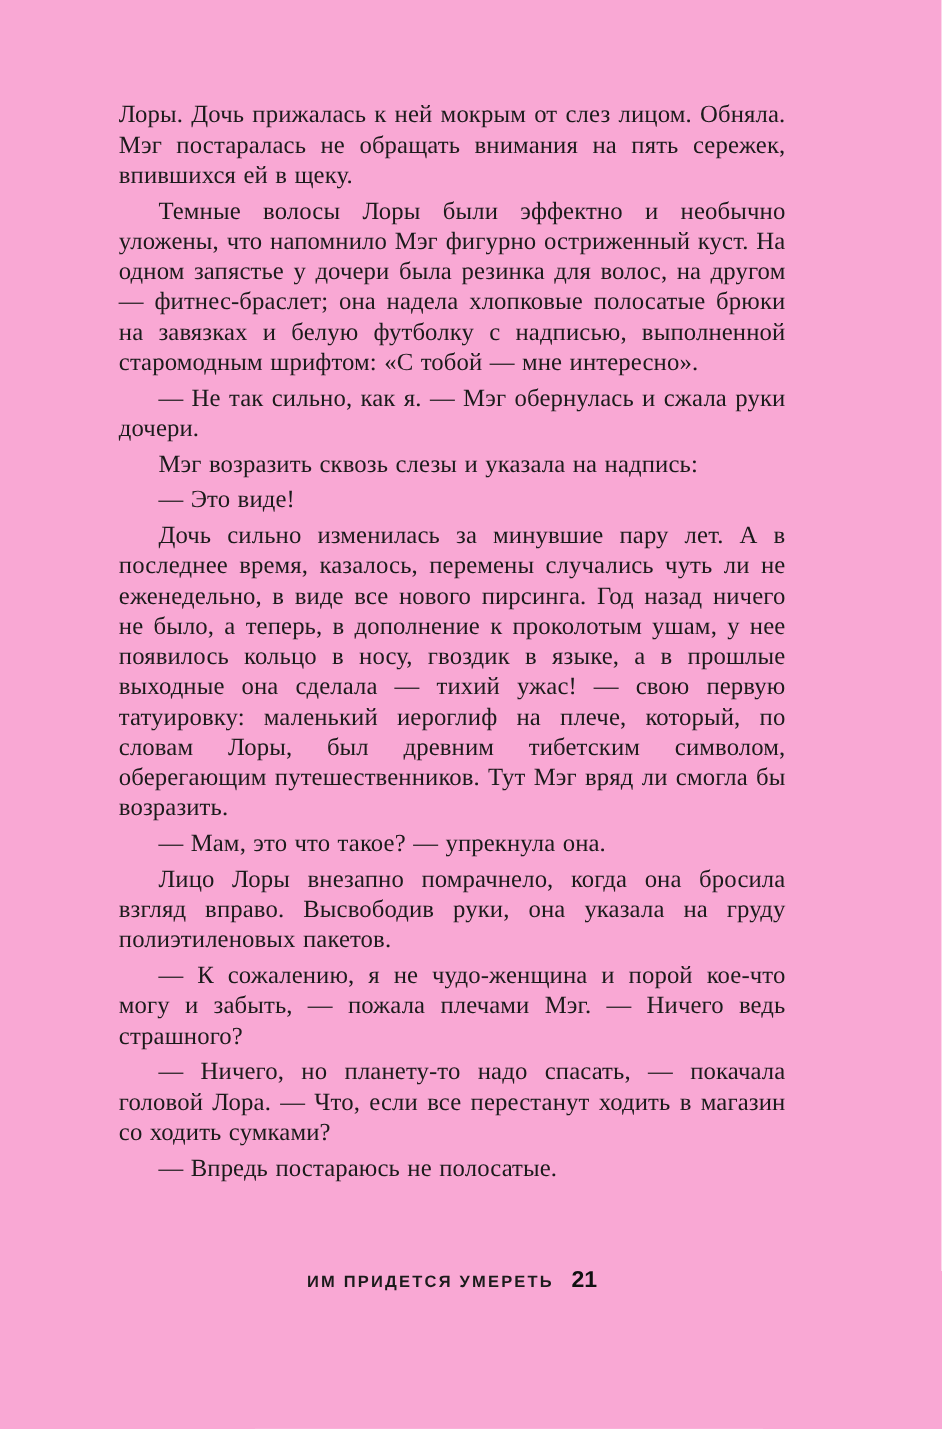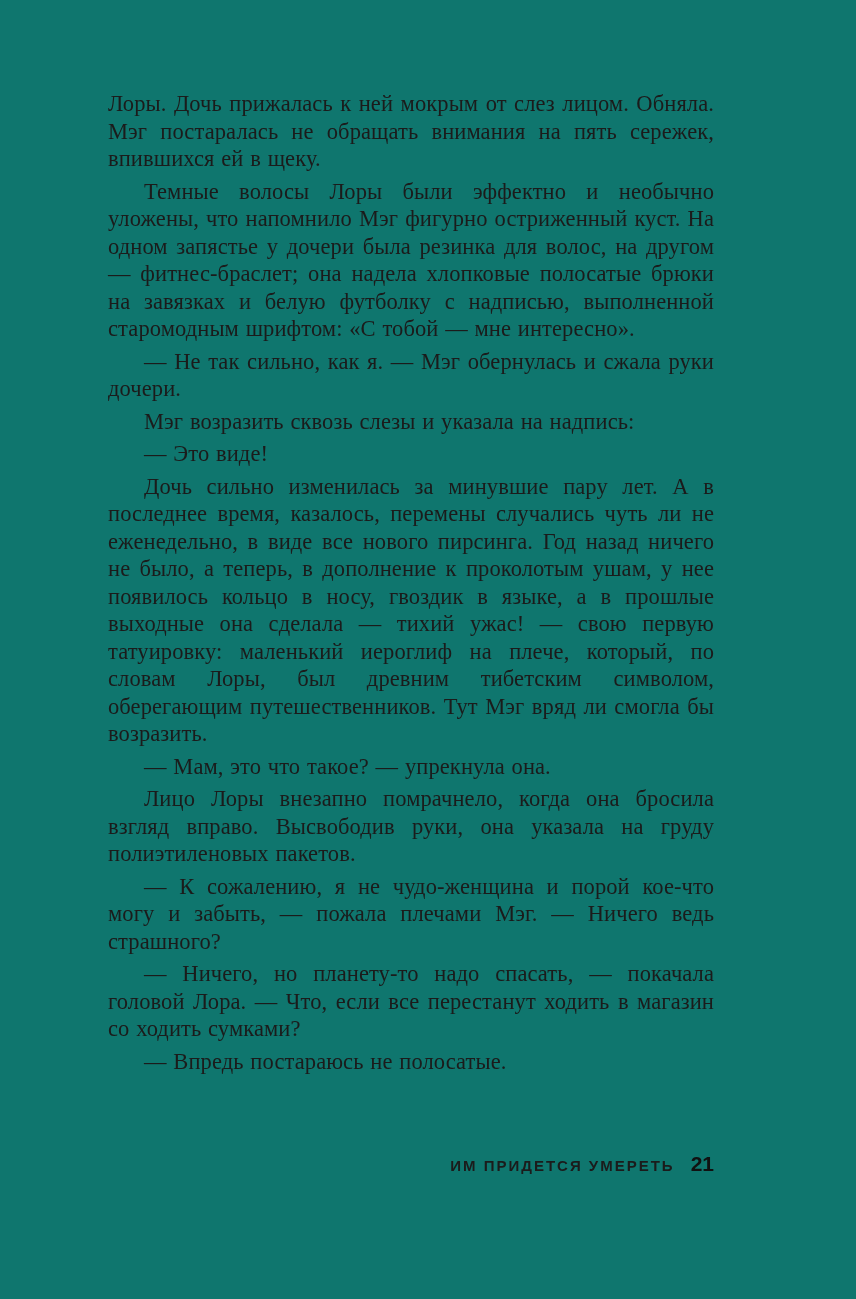--- a/index.html
+++ b/index.html
@@ -31,21 +31,21 @@
     word-spacing: 1px;
   }
   .text-block p.indent {
     text-indent: 36px;
   }
   .page-footer {
     position: absolute;
     left: 108px;
     top: 1152px;
     width: 606px;
-    text-align: right;
+    text-align: center;
     white-space: nowrap;
   }
   .running-title {
     font-family: "Liberation Sans", sans-serif;
     font-weight: bold;
     font-size: 15px;
     letter-spacing: 2px;
     color: #1b1b1b;
     vertical-align: baseline;
   }
@@ -54,21 +54,21 @@
     font-weight: bold;
     font-size: 21px;
     color: #111111;
     margin-left: 16px;
     vertical-align: baseline;
   }
 </style>
 </head>
 <body>
 
-<div class="book-page" style="background: #0f766e; color: rgb(27, 27, 27);">
+<div class="book-page" style="background: #f9a8d4; color: rgb(27, 27, 27);">
 
   <div class="text-block" id="text-block">
       <p>Лоры. Дочь прижалась к ней мокрым от слез лицом. Обняла. Мэг постаралась не обращать внимания на пять сережек, впившихся ей в щеку.</p>
       <p class="indent">Темные волосы Лоры были эффектно и необычно уложены, что напомнило Мэг фигурно остриженный куст. На одном запястье у дочери была резинка для волос, на другом — фитнес-браслет; она надела хлопковые полосатые брюки на завязках и белую футболку с надписью, выполненной старомодным шрифтом: «С тобой — мне интересно».</p>
       <p class="indent">— Не так сильно, как я. — Мэг обернулась и сжала руки дочери.</p>
       <p class="indent">Мэг возразить сквозь слезы и указала на надпись:</p>
       <p class="indent">— Это виде!</p>
       <p class="indent">Дочь сильно изменилась за минувшие пару лет. А в последнее время, казалось, перемены случались чуть ли не еженедельно, в виде все нового пирсинга. Год назад ничего не было, а теперь, в дополнение к проколотым ушам, у нее появилось кольцо в носу, гвоздик в языке, а в прошлые выходные она сделала — тихий ужас! — свою первую татуировку: маленький иероглиф на плече, который, по словам Лоры, был древним тибетским символом, оберегающим путешественников. Тут Мэг вряд ли смогла бы возразить.</p>
       <p class="indent">— Мам, это что такое? — упрекнула она.</p>
       <p class="indent">Лицо Лоры внезапно помрачнело, когда она бросила взгляд вправо. Высвободив руки, она указала на груду полиэтиленовых пакетов.</p>

